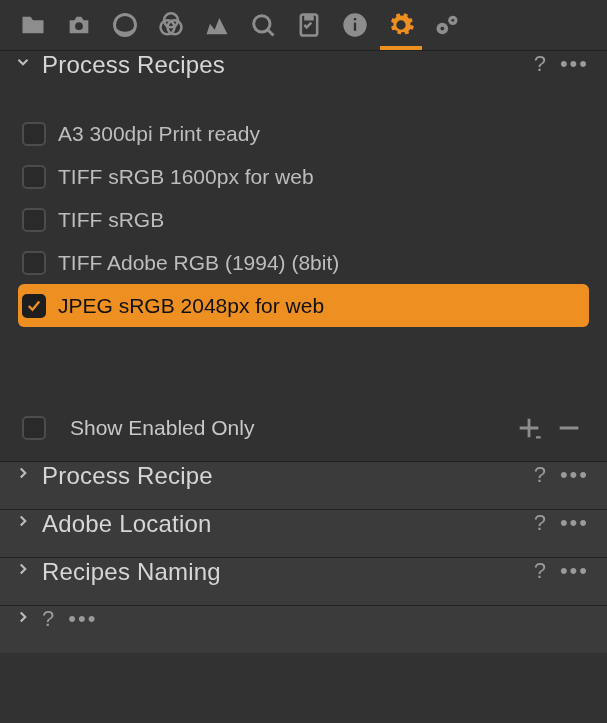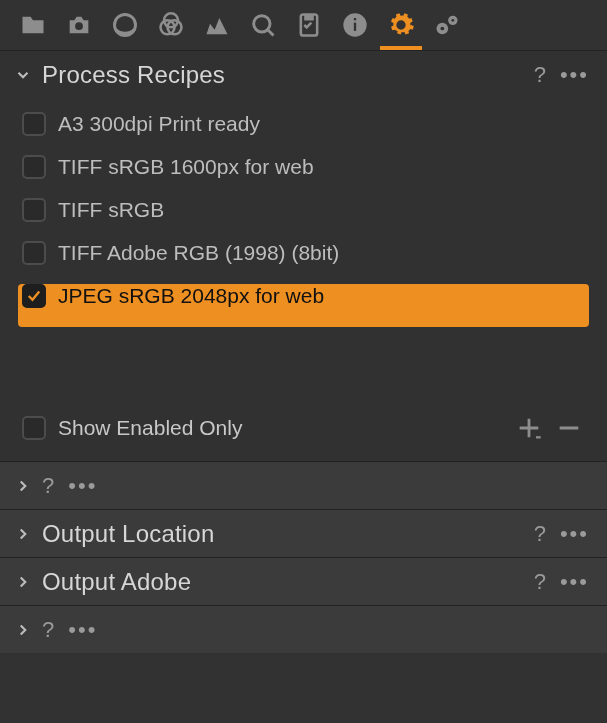--- a/index.html
+++ b/index.html
@@ -31,21 +31,21 @@
     left: -6px; right: -6px; bottom: -10px;
     height: 4px;
     background: #ee8f22;
   }
   .toolbar svg { width: 28px; height: 28px; }
   .panel-header, .panel-row {
     border-top: 1px solid #222;
   }
   .panel-header {
     display: flex;
-    align-items: center;
+    align-items: flex-start;
     height: 48px;
     padding: 0 18px 0 12px;
     background: #3b3b3b;
     cursor: pointer;
   }
   .panel-header.expanded { background: #313131; }
   .chevron {
     width: 22px; height: 22px;
     display: inline-flex; align-items: center; justify-content: center;
     color: #bdbdbd;
@@ -64,27 +64,28 @@
   }
   .hdr-actions .help { font-size: 22px; cursor: pointer; }
   .hdr-actions .more { font-size: 22px; letter-spacing: 2px; cursor: pointer; line-height: 1; }
   .panel-body {
     padding: 14px 18px 24px 18px;
     background: #313131;
   }
   .recipe-list { display: flex; flex-direction: column; }
   .recipe-item {
     display: flex;
+    align-items: center;
     gap: 12px;
     height: 43px;
     padding: 0 8px 0 4px;
     border-radius: 4px;
     cursor: pointer;
   }
-  .recipe-item.selected { background: #ee8f22; }
+  .recipe-item.selected { background: #ee8f22; border-radius: 6px; }
   .recipe-item .label { font-size: 21px; color: #bdbdbd; }
   .recipe-item.selected .label { color: #111; }
   .checkbox {
     width: 24px; height: 24px;
     border: 2px solid #4c4c4c;
     border-radius: 5px;
     background: #2a2a2a;
     display: inline-flex; align-items: center; justify-content: center;
     flex-shrink: 0;
   }
@@ -94,21 +95,21 @@
   }
   .checkbox svg { width: 18px; height: 18px; }
   .checkbox .checkmark { display: none; }
   .recipe-item.selected .checkbox .checkmark { display: block; color: #ee8f22; }
   .bottom-controls {
     display: flex; align-items: center;
     padding: 0 18px 0 22px;
     height: 66px;
     background: #313131;
   }
-  .bottom-controls .label { font-size: 21px; color: #c8c8c8; margin-left: 12px; }
+  .bottom-controls .label { font-size: 21px; color: #c8c8c8; margin-left: 24px; }
   .bottom-controls .spacer { flex: 1; }
   .bottom-controls .btn {
     width: 40px; height: 40px;
     display: inline-flex; align-items: center; justify-content: center;
     color: #8d8d8d;
     cursor: pointer;
   }
   .bottom-controls .btn svg { width: 28px; height: 28px; }
   .gap { height: 44px; background: #313131; }
 </style>
@@ -203,21 +204,21 @@
     <div class="recipe-item">
       <span class="checkbox"></span>
       <span class="label">TIFF sRGB 1600px for web</span>
     </div>
     <div class="recipe-item">
       <span class="checkbox"></span>
       <span class="label">TIFF sRGB</span>
     </div>
     <div class="recipe-item">
       <span class="checkbox"></span>
-      <span class="label">TIFF Adobe RGB (1998) (8bit)</span>
+      <span class="label">TIFF Adobe RGB (1994) (8bit)</span>
     </div>
     <div class="recipe-item selected">
       <span class="checkbox">
           <svg class="checkmark" viewBox="0 0 24 24" fill="none" stroke="currentColor" stroke-width="3.2">
             <path d="M5 12l5 5 9-11"></path>
           </svg>
         </span>
       <span class="label">JPEG sRGB 2048px for web</span>
     </div>
 
@@ -242,44 +243,45 @@
       </svg>
   </span>
 </div>
 
 <div class="panel-header">
   <span class="chevron">
     <svg viewBox="0 0 24 24" fill="none" stroke="currentColor" stroke-width="2.8">
         <path d="M9 6l6 6-6 6"></path>
       </svg>
   </span>
-  <span class="hdr-actions">
-    <span class="help">?</span>
-    <span class="more">•••</span>
-  </span>
-</div>
-<div class="panel-header">
-  <span class="chevron">
-    <svg viewBox="0 0 24 24" fill="none" stroke="currentColor" stroke-width="2.8">
-        <path d="M9 6l6 6-6 6"></path>
-      </svg>
-  </span>
-  <span class="panel-title">Output Location</span>
-  <span class="hdr-actions">
-    <span class="help">?</span>
-    <span class="more">•••</span>
-  </span>
-</div>
-<div class="panel-header">
-  <span class="chevron">
-    <svg viewBox="0 0 24 24" fill="none" stroke="currentColor" stroke-width="2.8">
-        <path d="M9 6l6 6-6 6"></path>
-      </svg>
-  </span>
-  <span class="panel-title">Output Adobe</span>
+  <span class="panel-title">Process Recipe</span>
+  <span class="hdr-actions">
+    <span class="help">?</span>
+    <span class="more">•••</span>
+  </span>
+</div>
+<div class="panel-header">
+  <span class="chevron">
+    <svg viewBox="0 0 24 24" fill="none" stroke="currentColor" stroke-width="2.8">
+        <path d="M9 6l6 6-6 6"></path>
+      </svg>
+  </span>
+  <span class="panel-title">Adobe Location</span>
+  <span class="hdr-actions">
+    <span class="help">?</span>
+    <span class="more">•••</span>
+  </span>
+</div>
+<div class="panel-header">
+  <span class="chevron">
+    <svg viewBox="0 0 24 24" fill="none" stroke="currentColor" stroke-width="2.8">
+        <path d="M9 6l6 6-6 6"></path>
+      </svg>
+  </span>
+  <span class="panel-title">Recipes Naming</span>
   <span class="hdr-actions">
     <span class="help">?</span>
     <span class="more">•••</span>
   </span>
 </div>
 <div class="panel-header">
   <span class="chevron">
     <svg viewBox="0 0 24 24" fill="none" stroke="currentColor" stroke-width="2.8">
         <path d="M9 6l6 6-6 6"></path>
       </svg>

